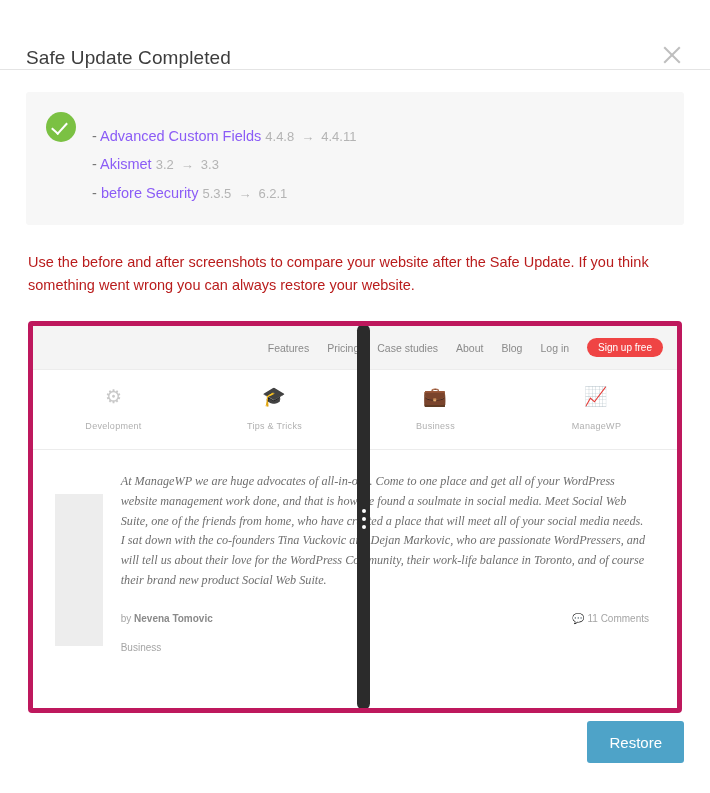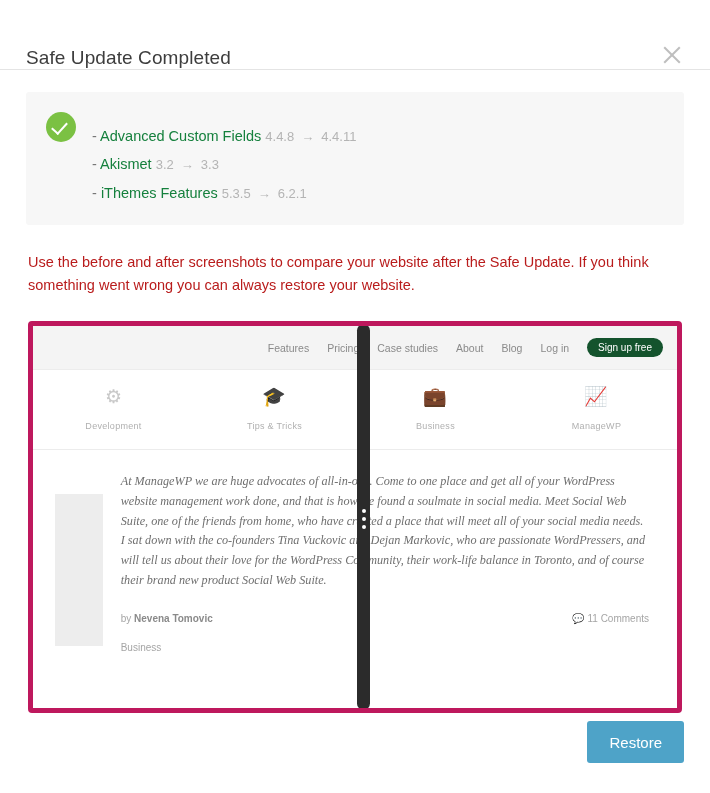--- a/index.html
+++ b/index.html
@@ -116,21 +116,21 @@
     padding: 0;
     list-style: none;
   }
   .plugin-item {
     font-size: 14.5px;
     color: #555555;
     line-height: 1.95;
     white-space: nowrap;
   }
   .plugin-dash { color: #777777; }
-  .plugin-name { color: #15803d; }
+  .plugin-name { color: #8b5cf6; }
   .ver-old, .ver-new, .arrow {
     color: #b4b4b4;
     font-size: 13px;
   }
   .arrow { padding: 0 3px; }
 
   .desc {
     margin: 26px 2px 2px 2px;
     font-size: 14.5px;
     line-height: 1.6;
@@ -157,21 +157,21 @@
     padding-right: 14px;
     box-sizing: border-box;
   }
   .nav-link {
     font-size: 10.5px;
     color: #8a8a8a;
     margin-left: 18px;
     white-space: nowrap;
   }
   .signup-pill {
-    background: #14532d;
+    background: #ef4444;
     color: #ffffff;
     font-size: 10px;
     border-radius: 10px;
     padding: 4px 11px;
     margin-left: 18px;
     white-space: nowrap;
   }
 
   .cat-row {
     height: 80px;
@@ -314,21 +314,21 @@
           </li>
           <li class="plugin-item">
             <span class="plugin-dash">-</span>
             <span class="plugin-name">Akismet</span>
             <span class="ver-old">3.2</span>
             <span class="arrow">→</span>
             <span class="ver-new">3.3</span>
           </li>
           <li class="plugin-item">
             <span class="plugin-dash">-</span>
-            <span class="plugin-name">iThemes Features</span>
+            <span class="plugin-name">before Security</span>
             <span class="ver-old">5.3.5</span>
             <span class="arrow">→</span>
             <span class="ver-new">6.2.1</span>
           </li>
         </ul>
       </div>
     </div>
 
     <div class="desc">Use the before and after screenshots to compare your website after the Safe Update. If you think something went wrong you can always restore your website.</div>
 

